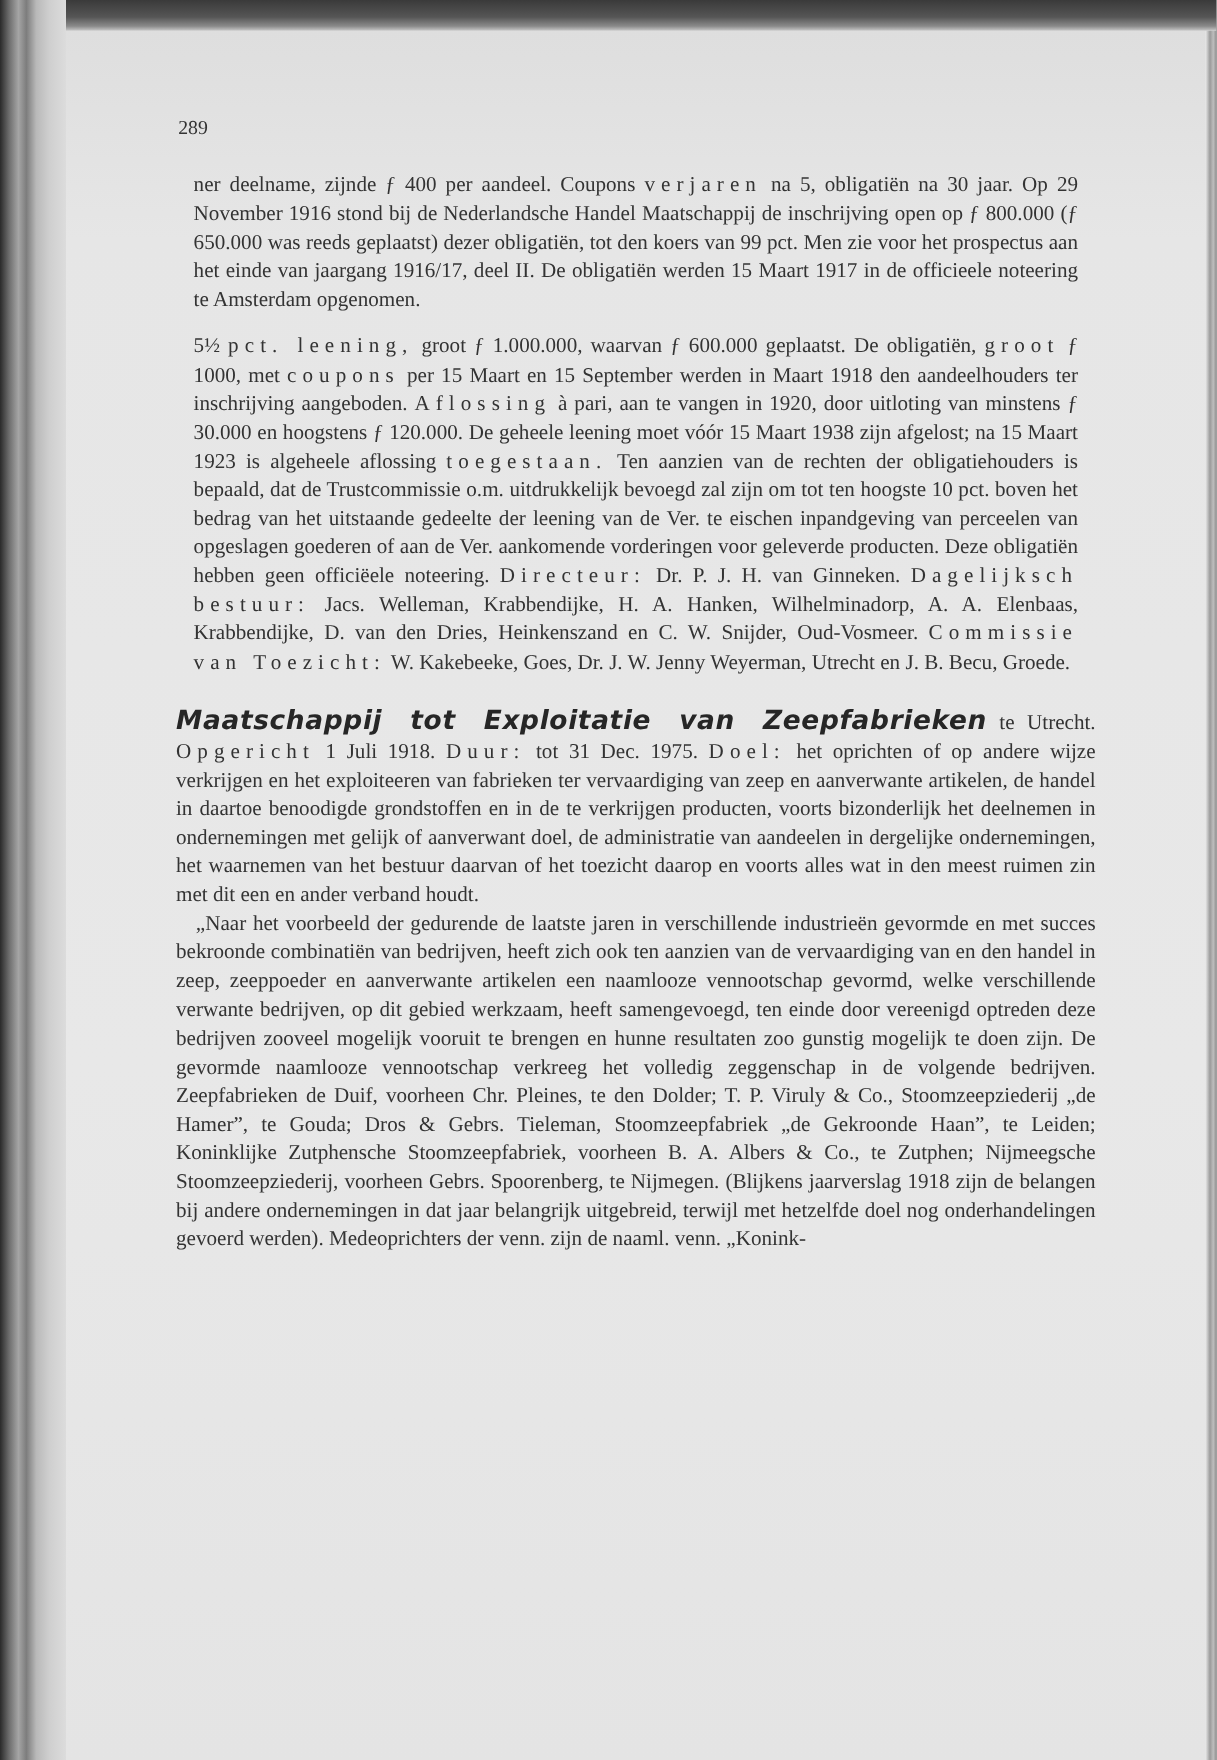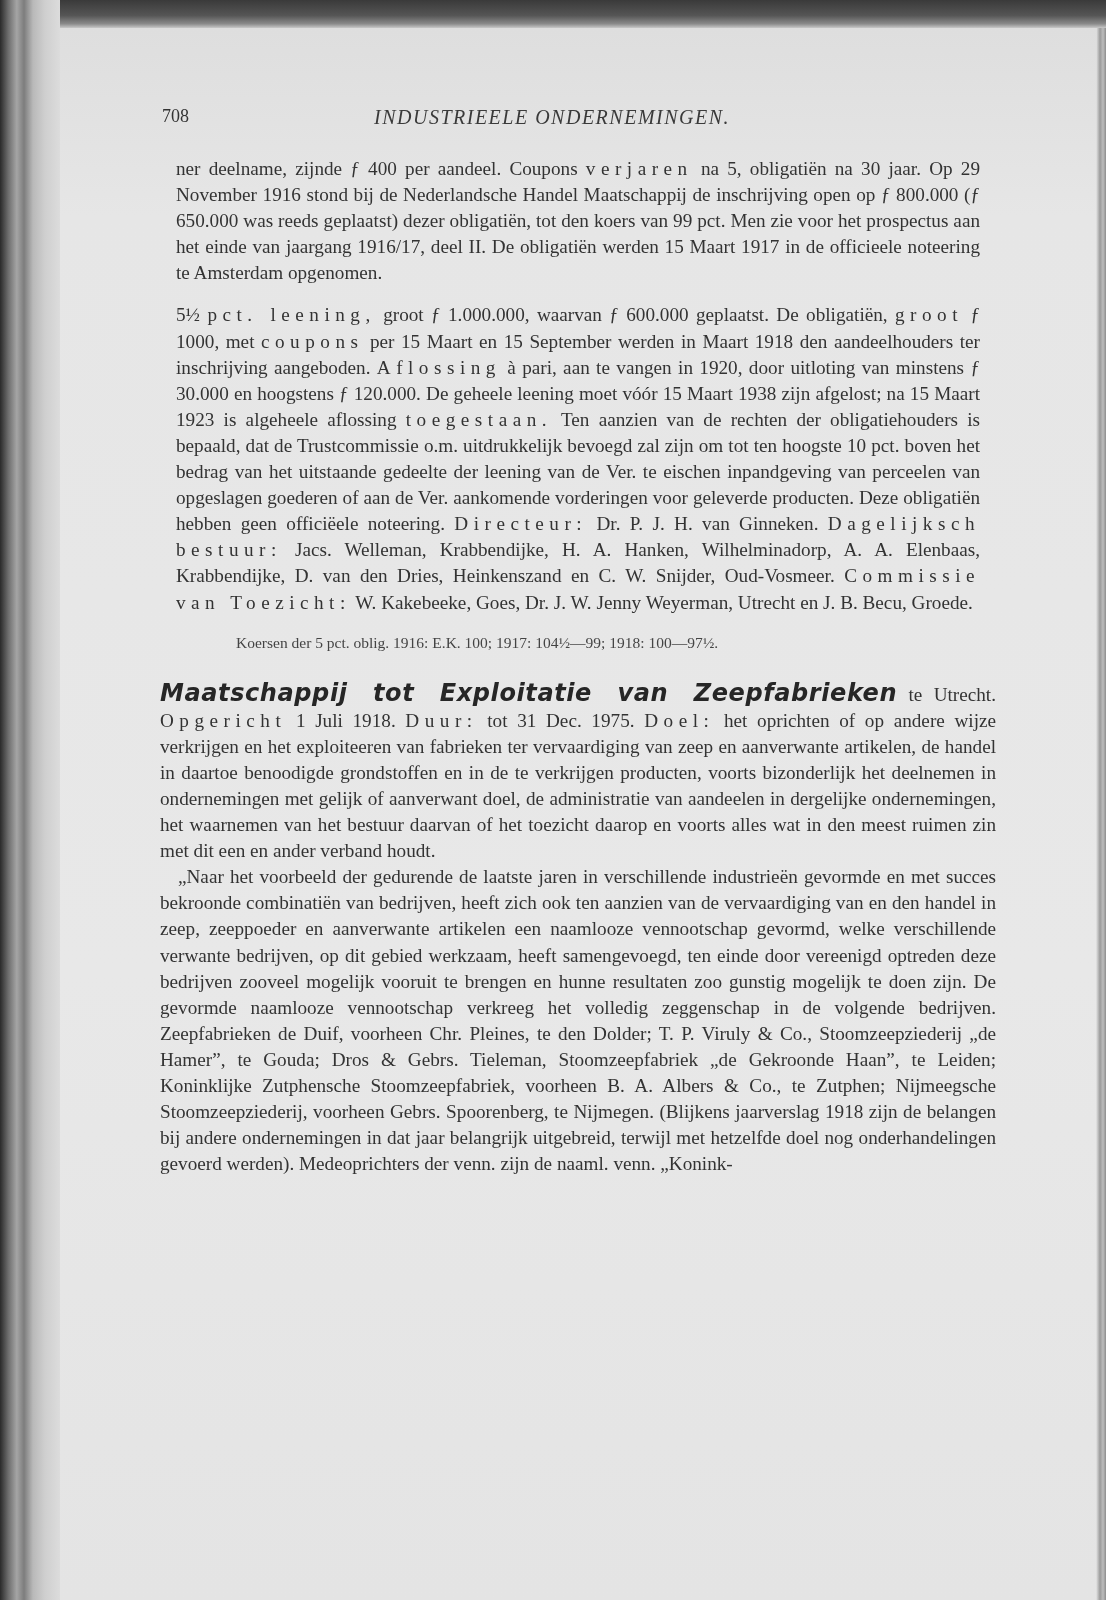--- a/index.html
+++ b/index.html
@@ -111,28 +111,26 @@
 </head>
 <body>
 
 <div class="scan">
   <div class="top-edge"></div>
   <div class="left-edge"></div>
   <div class="page">
     <div class="content">
 
       <div class="running-head">
-        <span class="page-number">708</span>
-        <span class="running-title">INDUSTRIEELE ONDERNEMINGEN.</span>
+        <span class="page-number">289</span>
       </div>
 
       <div class="body-text">
         <p><span>ner deelname, zijnde ƒ 400 per aandeel. Coupons </span><span class="spaced">verjaren</span><span> na 5, obligatiën na 30 jaar. Op 29 November 1916 stond bij de Nederlandsche Handel Maatschappij de inschrijving open op ƒ 800.000 (ƒ 650.000 was reeds geplaatst) dezer obligatiën, tot den koers van 99 pct. Men zie voor het prospectus aan het einde van jaargang 1916/17, deel II. De obligatiën werden 15 Maart 1917 in de officieele noteering te Amsterdam opgenomen.</span></p>
         <p><span>5½ </span><span class="spaced">pct. leening,</span><span> groot ƒ 1.000.000, waarvan ƒ 600.000 geplaatst. De obligatiën, </span><span class="spaced">groot</span><span> ƒ 1000, met </span><span class="spaced">coupons</span><span> per 15 Maart en 15 September werden in Maart 1918 den aandeelhouders ter inschrijving aangeboden. </span><span class="spaced">Aflossing</span><span> à pari, aan te vangen in 1920, door uitloting van minstens ƒ 30.000 en hoogstens ƒ 120.000. De geheele leening moet vóór 15 Maart 1938 zijn afgelost; na 15 Maart 1923 is algeheele aflossing </span><span class="spaced">toegestaan.</span><span> Ten aanzien van de rechten der obligatiehouders is bepaald, dat de Trustcommissie o.m. uitdrukkelijk bevoegd zal zijn om tot ten hoogste 10 pct. boven het bedrag van het uitstaande gedeelte der leening van de Ver. te eischen inpandgeving van perceelen van opgeslagen goederen of aan de Ver. aankomende vorderingen voor geleverde producten. Deze obligatiën hebben geen officiëele noteering. </span><span class="spaced">Directeur:</span><span> Dr. P. J. H. van Ginneken. </span><span class="spaced">Dagelijksch bestuur:</span><span> Jacs. Welleman, Krabbendijke, H. A. Hanken, Wilhelminadorp, A. A. Elenbaas, Krabbendijke, D. van den Dries, Heinkenszand en C. W. Snijder, Oud-Vosmeer. </span><span class="spaced">Commissie van Toezicht:</span><span> W. Kakebeeke, Goes, Dr. J. W. Jenny Weyerman, Utrecht en J. B. Becu, Groede.</span></p>
-        <p class="koersen">Koersen der 5 pct. oblig. 1916: E.K. 100; 1917: 104½—99; 1918: 100—97½.</p>
       </div>
 
       <div class="company-heading">
         <p style="margin:0"><span class="company-name">Maatschappij tot Exploitatie van Zeepfabrieken</span><span> te Utrecht. </span><span class="spaced">Opgericht</span><span> 1 Juli 1918. </span><span class="spaced">Duur:</span><span> tot 31 Dec. 1975. </span><span class="spaced">Doel:</span><span> het oprichten of op andere wijze verkrijgen en het exploiteeren van fabrieken ter vervaardiging van zeep en aanverwante artikelen, de handel in daartoe benoodigde grondstoffen en in de te verkrijgen producten, voorts bizonderlijk het deelnemen in ondernemingen met gelijk of aanverwant doel, de administratie van aandeelen in dergelijke ondernemingen, het waarnemen van het bestuur daarvan of het toezicht daarop en voorts alles wat in den meest ruimen zin met dit een en ander verband houdt.</span></p>
         <p style="margin:0; text-indent:18px">„Naar het voorbeeld der gedurende de laatste jaren in verschillende industrieën gevormde en met succes bekroonde combinatiën van bedrijven, heeft zich ook ten aanzien van de vervaardiging van en den handel in zeep, zeeppoeder en aanverwante artikelen een naamlooze vennootschap gevormd, welke verschillende verwante bedrijven, op dit gebied werkzaam, heeft samengevoegd, ten einde door vereenigd optreden deze bedrijven zooveel mogelijk vooruit te brengen en hunne resultaten zoo gunstig mogelijk te doen zijn. De gevormde naamlooze vennootschap verkreeg het volledig zeggenschap in de volgende bedrijven. Zeepfabrieken de Duif, voorheen Chr. Pleines, te den Dolder; T. P. Viruly &amp; Co., Stoomzeepziederij „de Hamer”, te Gouda; Dros &amp; Gebrs. Tieleman, Stoomzeepfabriek „de Gekroonde Haan”, te Leiden; Koninklijke Zutphensche Stoomzeepfabriek, voorheen B. A. Albers &amp; Co., te Zutphen; Nijmeegsche Stoomzeepziederij, voorheen Gebrs. Spoorenberg, te Nijmegen. (Blijkens jaarverslag 1918 zijn de belangen bij andere ondernemingen in dat jaar belangrijk uitgebreid, terwijl met hetzelfde doel nog onderhandelingen gevoerd werden). Medeoprichters der venn. zijn de naaml. venn. „Konink-</p>
       </div>
 
     </div>
   </div>
   <div class="right-edge"></div>

